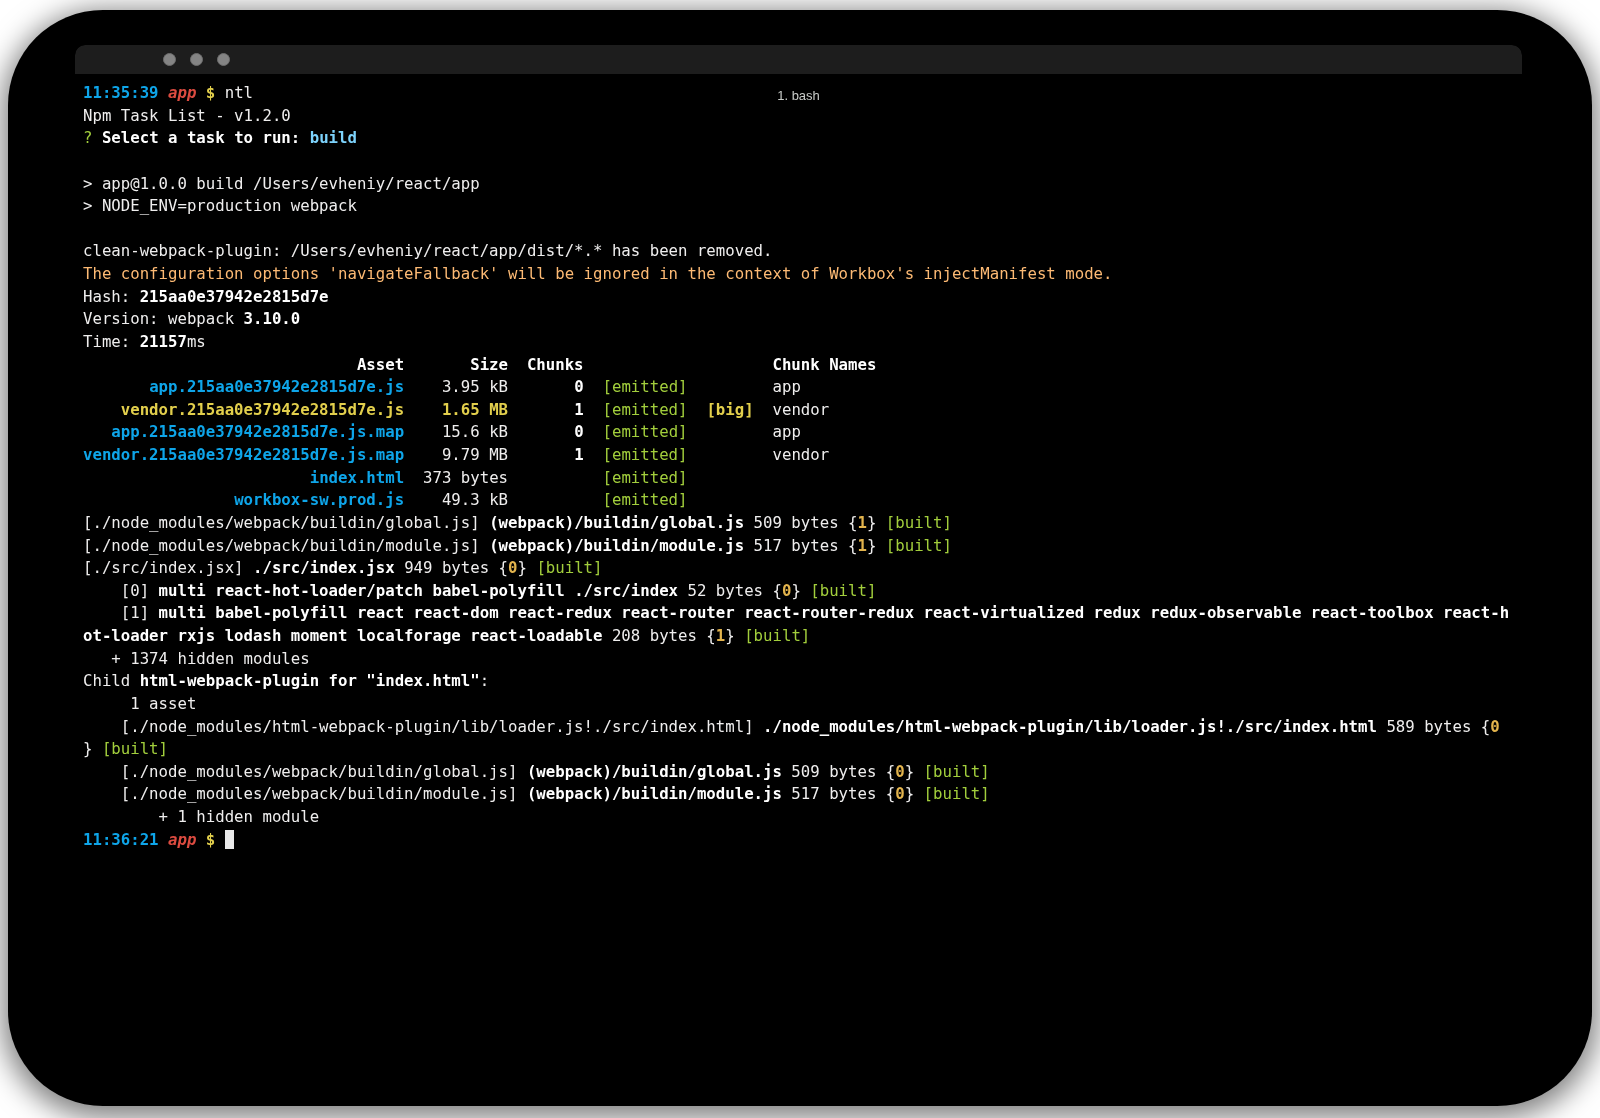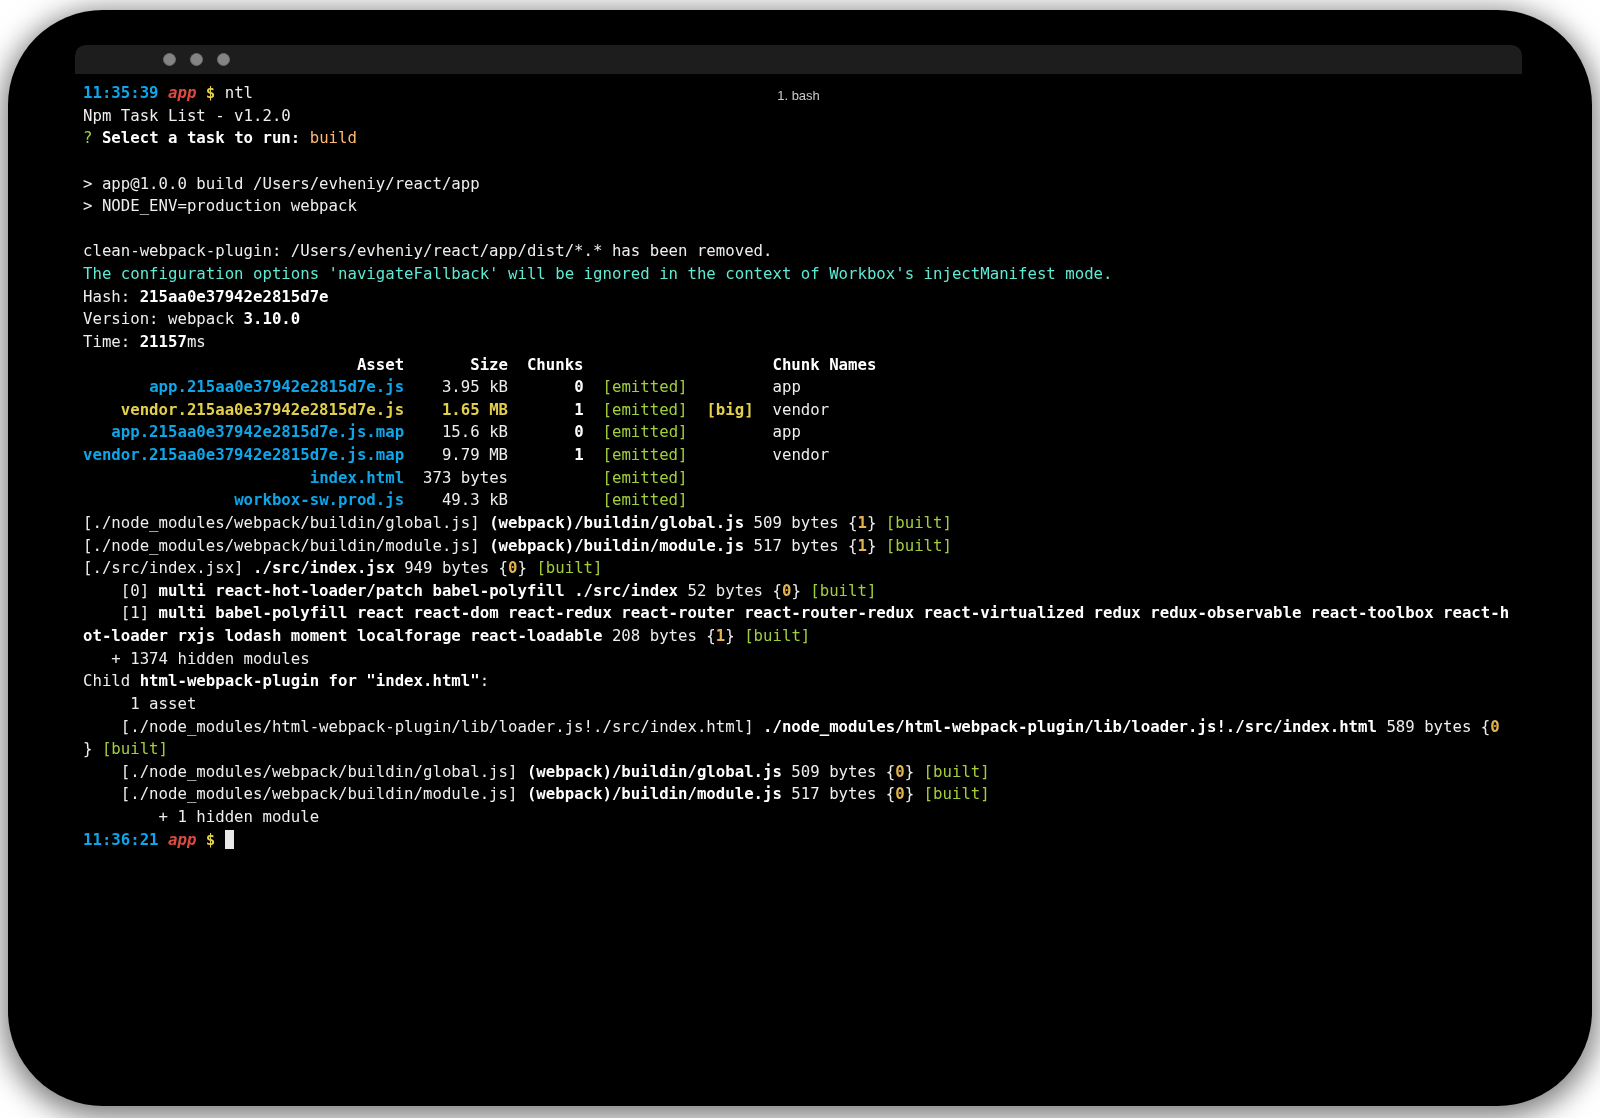--- a/index.html
+++ b/index.html
@@ -39,22 +39,22 @@
     white-space:pre;
   }
   .row { height:22.64px; white-space:pre; }
 
   .w  { color:#efeeee; }
   .b  { color:#ffffff; font-weight:bold;text-align:right; }
   .g  { color:#a2ce3c; }
   .gb { color:#0ea5e9; font-weight:bold; }
   .r  { color:#dc4b40; font-style:italic; font-weight:bold; }
   .y  { color:#e2cf4c; font-weight:bold; }
-  .yd { color:#5eead4; }
-  .c  { color:#fdba74; }
+  .yd { color:#fdba74; }
+  .c  { color:#7dd3fc;font-weight:bold; }
   .n  { color:#e3b44d; font-weight:bold; }
   .cursor { background:#e9e9e9; }
 </style>
 </head>
 <body>
 
 <div class="shadow-blob"></div>
 
 <div class="terminal-window">
   <div class="titlebar">

